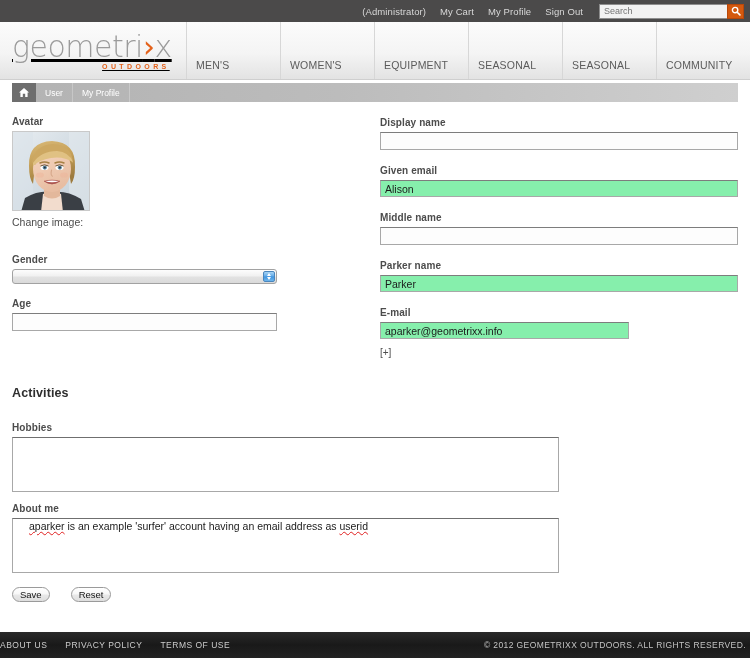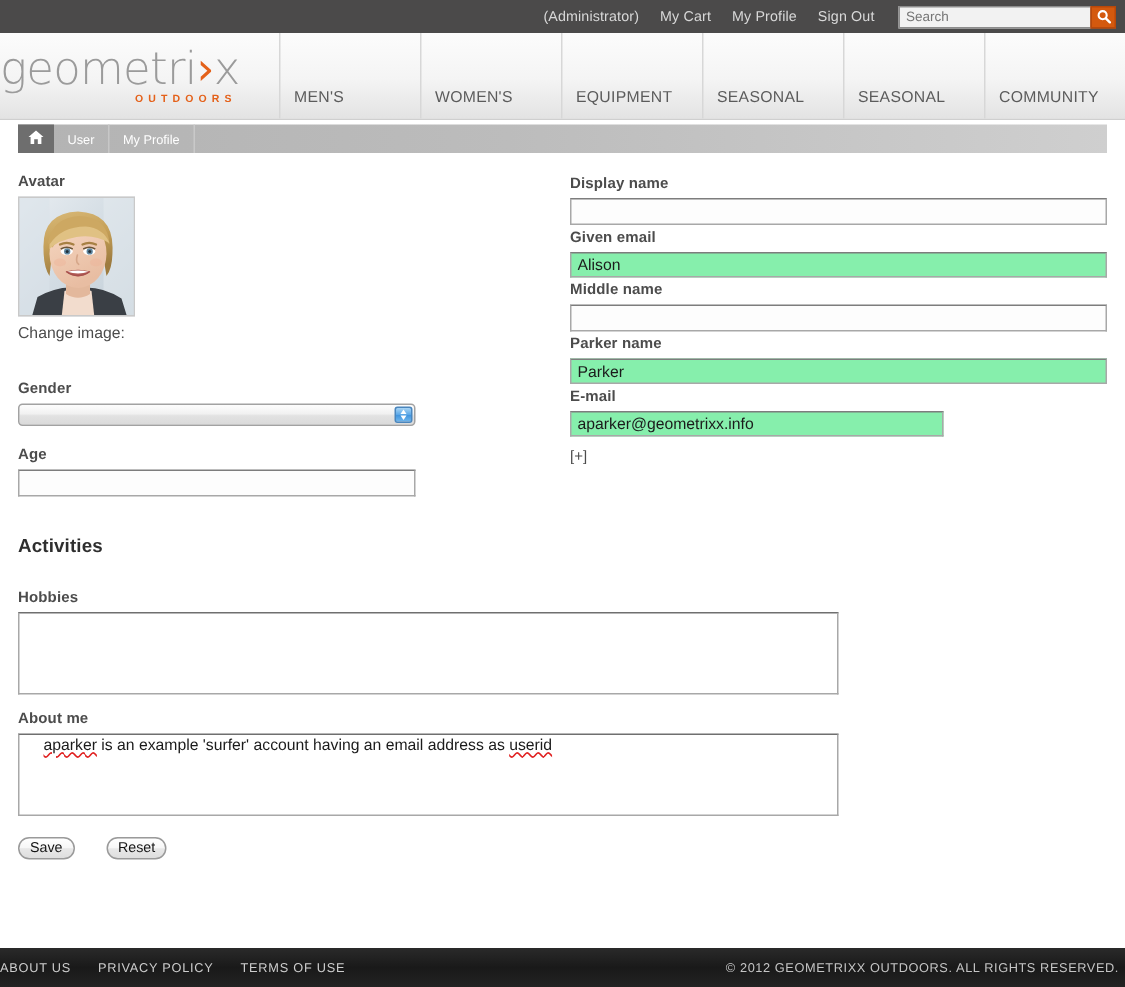--- a/index.html
+++ b/index.html
@@ -65,21 +65,23 @@
     background: linear-gradient(to bottom, #fcfcfc 0%, #f4f4f4 55%, #e3e3e3 100%);
     border-bottom: 1px solid #cfcfcf;
     display: flex;
     align-items: stretch;
     position: relative;
   }
   .logo-cell {
     width: 186px;
     display: flex;
     align-items: center;
+    padding-left: 12px;
     flex: none;
+    text-decoration: underline;
   }
   .logo {
     line-height: 1;
     position: relative;
   }
   .logo-main {
     font-family: "DejaVu Sans", sans-serif;
     font-size: 30px;
     color: #9b9b9b;
     font-weight: 300;
@@ -171,21 +173,21 @@
     border-top-color: #7d7d7d;
     background: #86efac;
     font-family: "Liberation Sans", sans-serif;
     font-size: 10.5px;
     color: #1b1b1b;
     padding: 0 4px;
     outline: none;
   }
   .tfield.empty { background: #fdfdfd; }
 
-  .field-row { margin-bottom: 3px; }
+  .field-row { margin-bottom: 15px; }
 
   
   .avatar {
     width: 78px; height: 80px;
     border: 1px solid #c9c9c9;
     overflow: hidden;
     position: relative;
     background: #dfe4e8;
   }
   .avatar svg { display: block; }

